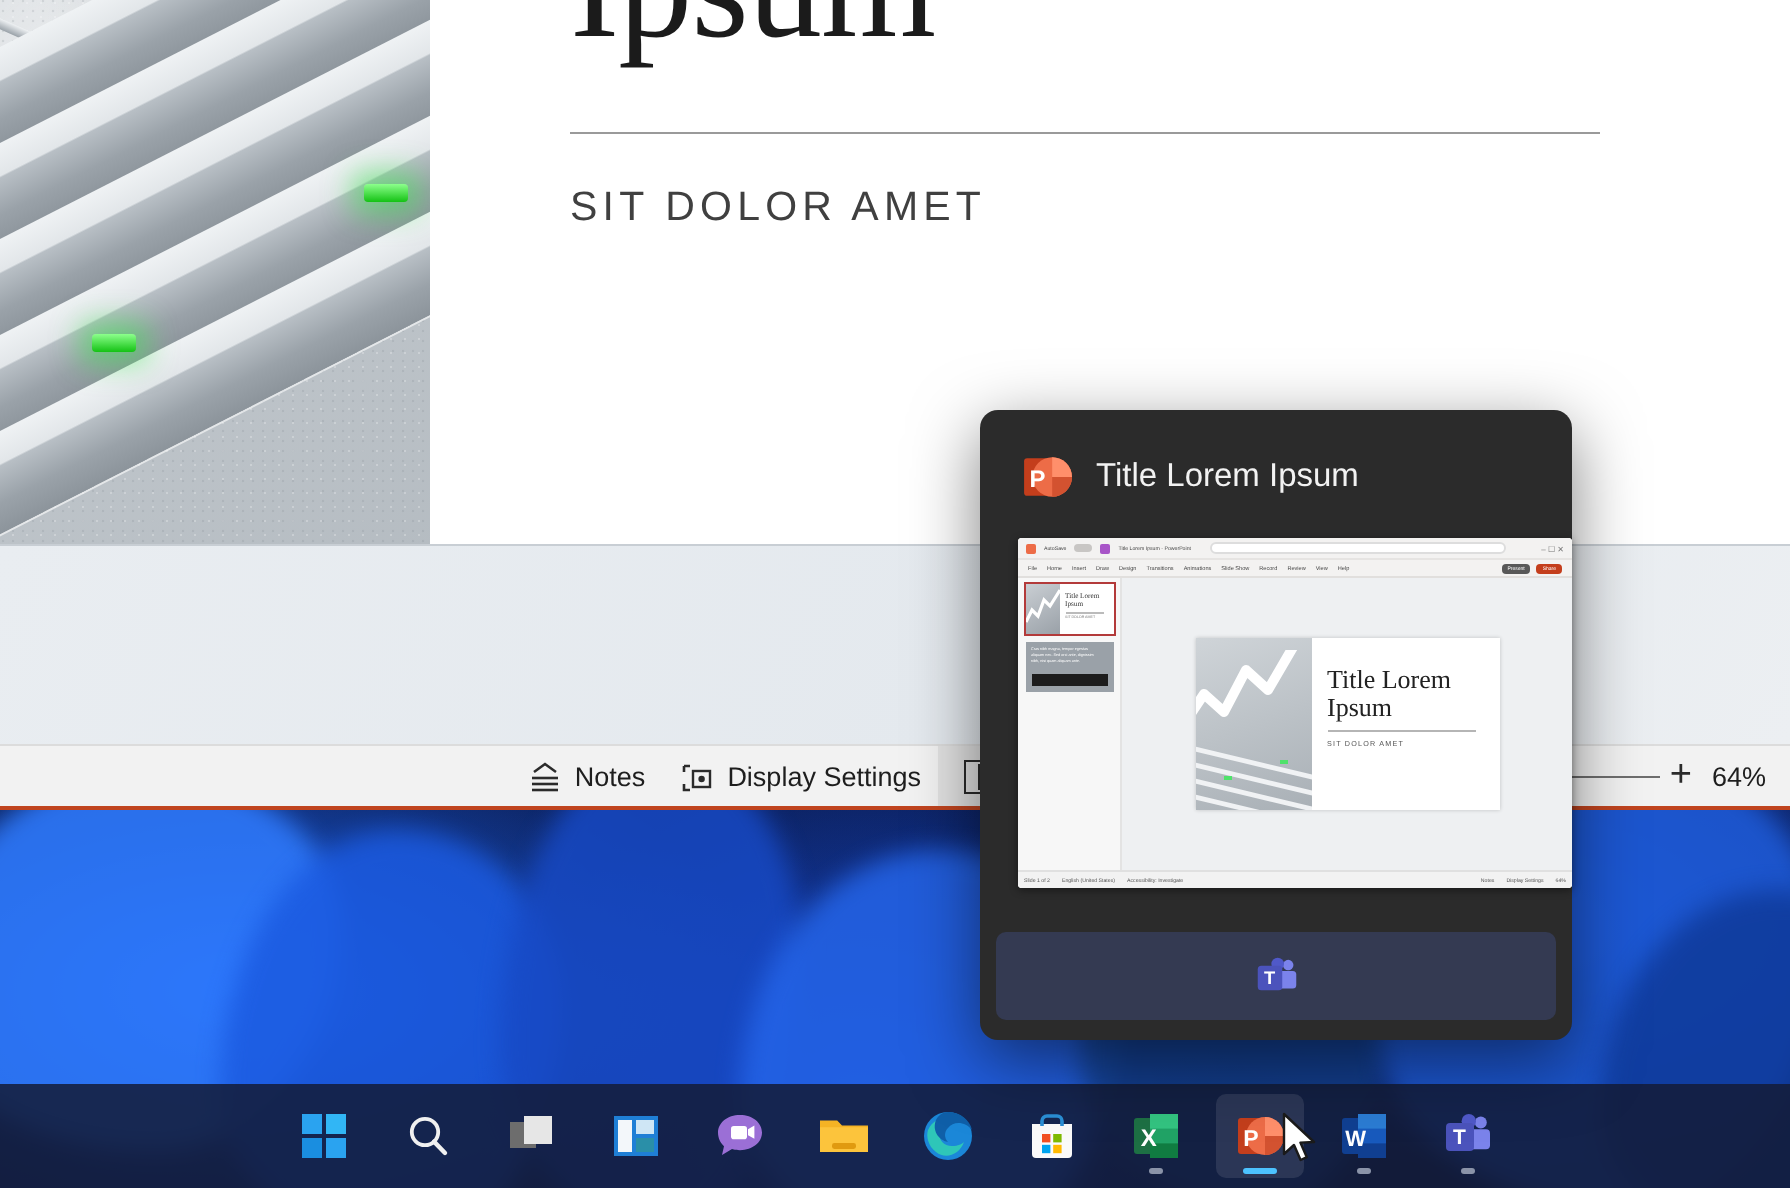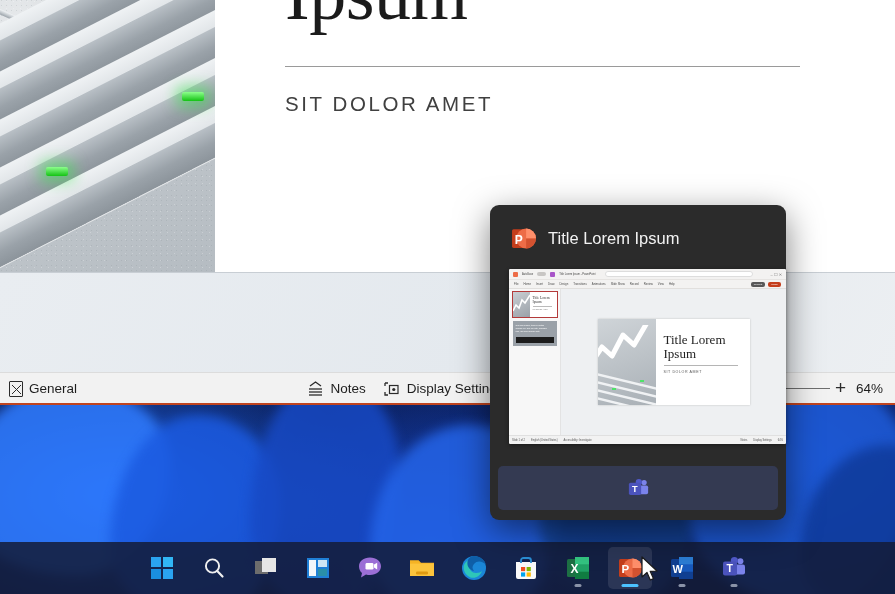--- a/index.html
+++ b/index.html
@@ -216,24 +216,20 @@
         <div class="slide-title">Ipsum</div>
         <div class="slide-rule"></div>
         <div class="slide-sub">SIT DOLOR AMET</div>
       </div>
     </div>
 
     <div class="below-slide"></div>
 
     <div class="statusbar">
 
-      <div class="sb-item">
-        <span class="ico ico-general"></span>
-        <span>General</span>
-      </div>
 
       <div class="sb-spacer"></div>
 
       <div class="sb-item">
         <span class="ico ico-notes">
           <svg width="17" height="15" viewBox="0 0 17 15">
             <path d="M3 5 L8.5 1 L14 5" fill="none" stroke="#2b2b2b" stroke-width="1.3"></path>
             <line x1="2" y1="8" x2="15" y2="8" stroke="#2b2b2b" stroke-width="1.3"></line>
             <line x1="2" y1="11" x2="15" y2="11" stroke="#2b2b2b" stroke-width="1.3"></line>
             <line x1="2" y1="14" x2="15" y2="14" stroke="#2b2b2b" stroke-width="1.3"></line>

